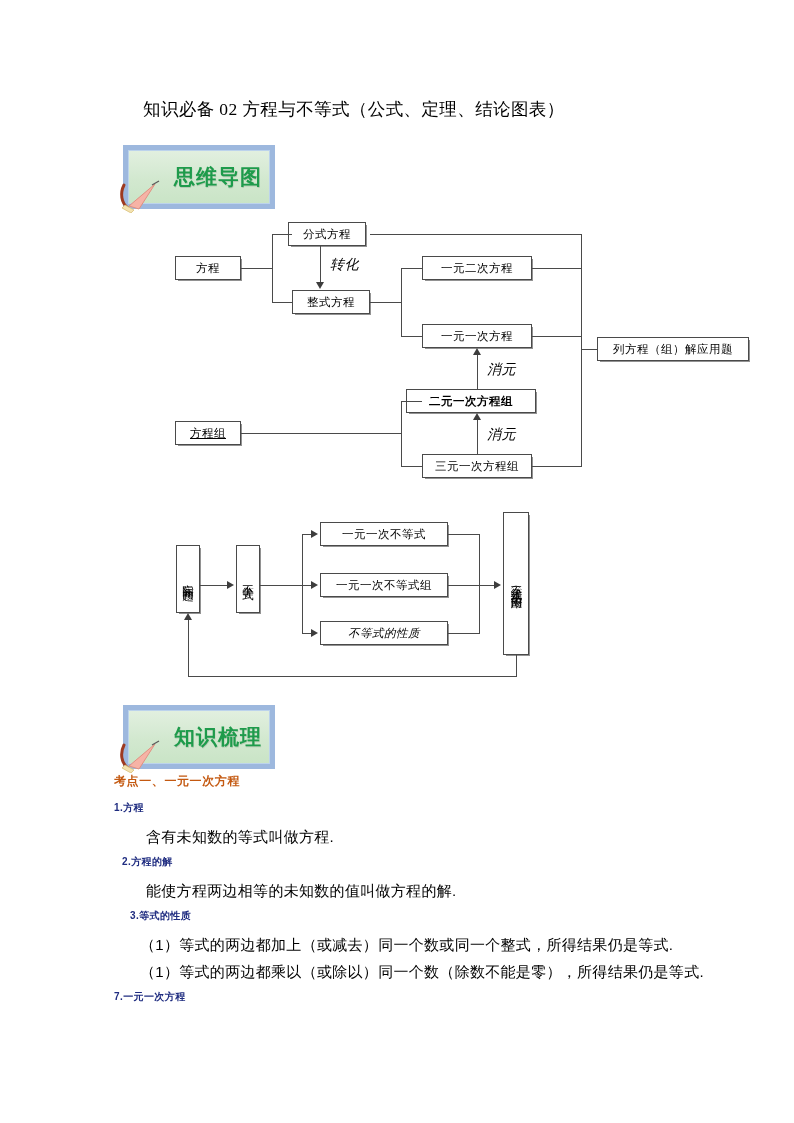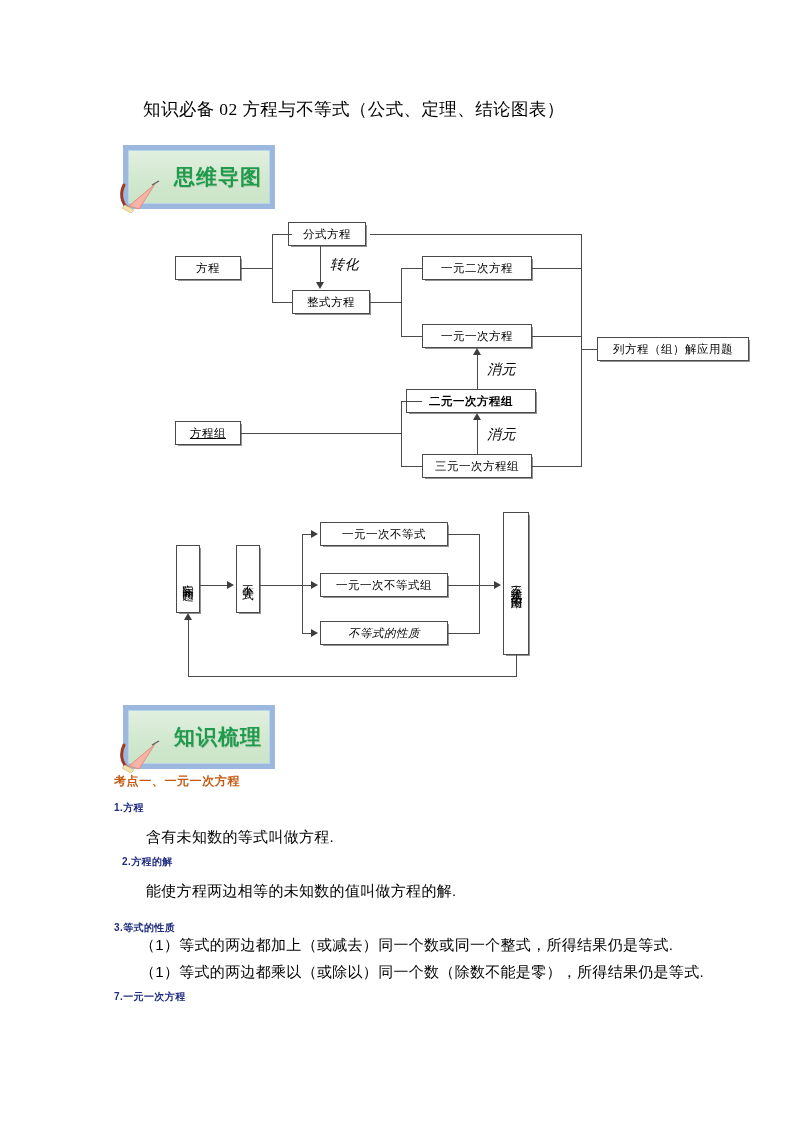--- a/index.html
+++ b/index.html
@@ -283,17 +283,17 @@
 </div>
 
 <div class="kp-head" style="left:114px; top:773px;">考点一、一元一次方程</div>
 
 <div class="num-head" style="left:114px; top:801px;">1.方程</div>
 <div class="para" style="left:146px; top:828px;">含有未知数的等式叫做方程.</div>
 
 <div class="num-head" style="left:114px; top:855px;margin-left:8px;">2.方程的解</div>
 <div class="para" style="left:146px; top:882px;">能使方程两边相等的未知数的值叫做方程的解.</div>
 
-<div class="num-head" style="left:114px; top:909px;margin-top:12px;">3.等式的性质</div>
+<div class="num-head" style="left:130px; top:909px;">3.等式的性质</div>
 <div class="para" style="left:140px; top:936px;">（1）等式的两边都加上（或减去）同一个数或同一个整式，所得结果仍是等式.</div>
 <div class="para" style="left:140px; top:963px;">（1）等式的两边都乘以（或除以）同一个数（除数不能是零），所得结果仍是等式.</div>
 
 <div class="num-head" style="left:114px; top:990px;">7.一元一次方程</div>
 
 </body></html>

